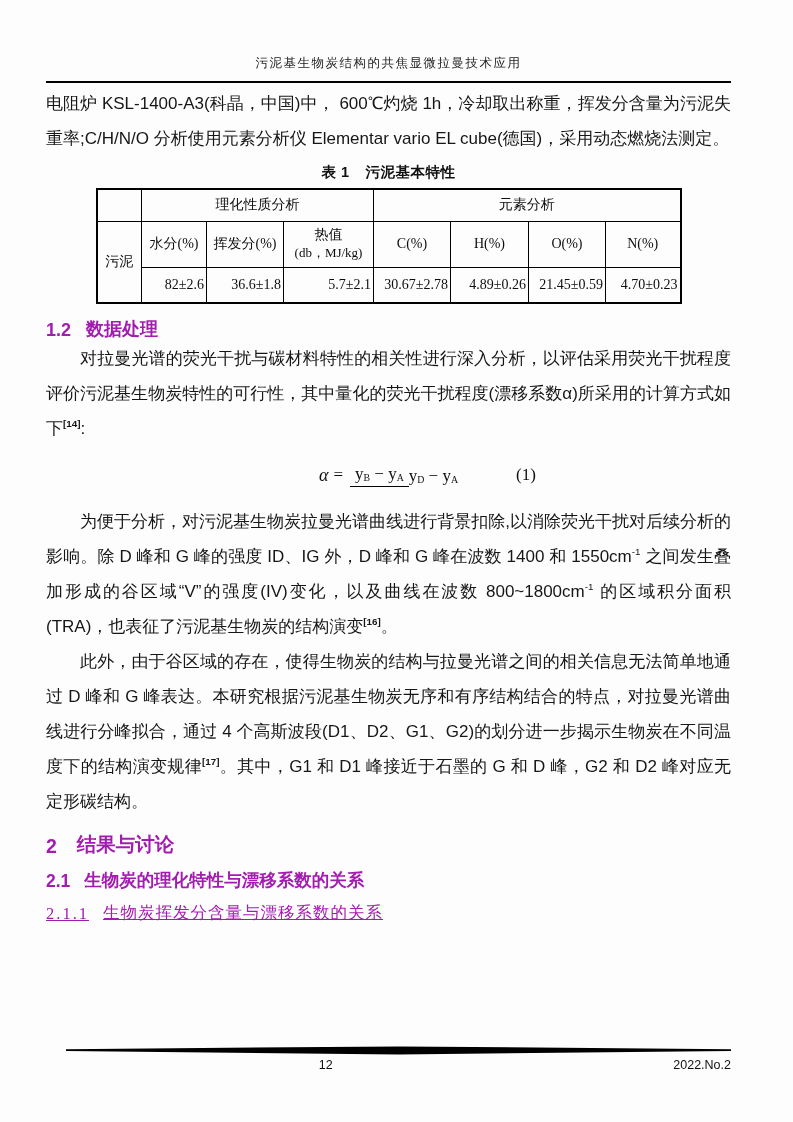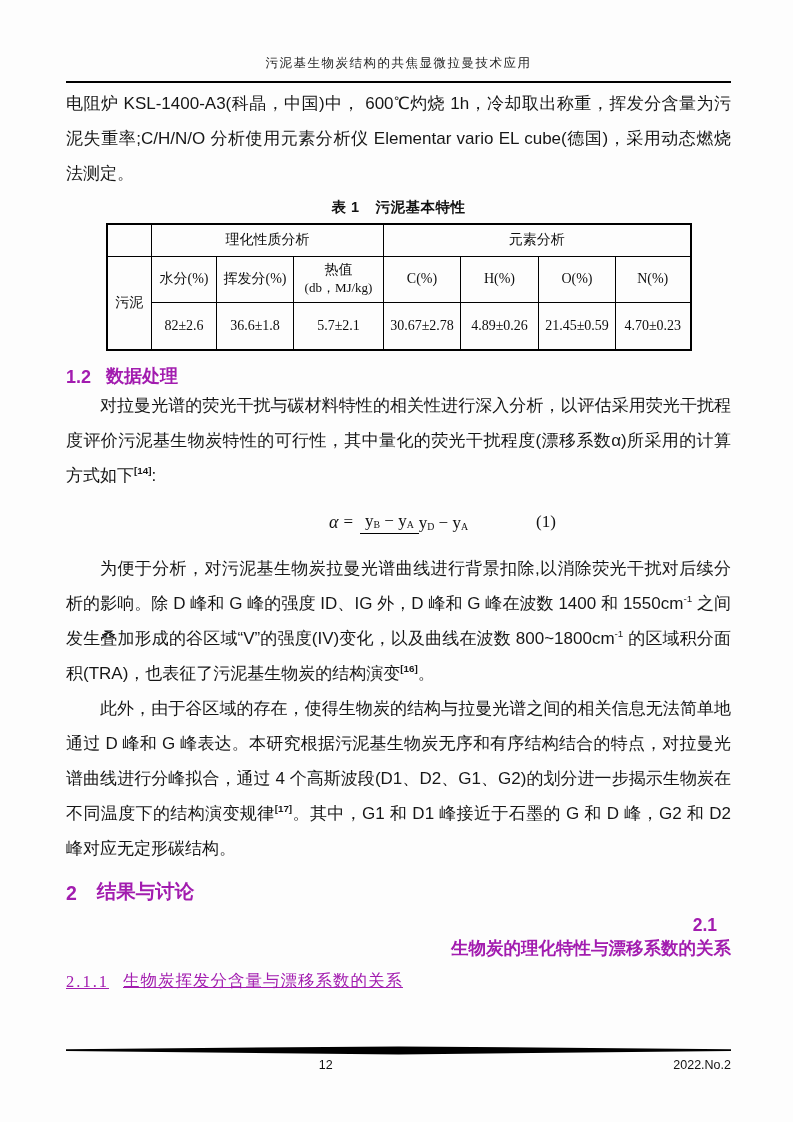--- a/index.html
+++ b/index.html
@@ -7,21 +7,21 @@
   .page {
     position: relative;
     width: 793px;
     height: 1122px;
     margin: 0 auto;
     background: #fdfdfd;
     color: #111;
     overflow: hidden;
     font-family: "Liberation Sans", sans-serif;
   }
-  .content { padding: 0 62px 0 66px; }
+  .content { padding: 0 62px 0 46px; }
 
   
   .running-header { padding-top: 55px; }
   .header-title {
     text-align: center;
     font-size: 12.5px;
     letter-spacing: 1.5px;
     color: #222;
   }
   .header-rule {
@@ -62,36 +62,36 @@
     table-layout: fixed;
   }
   table.data-table td {
     border: 1.5px solid #000;
     text-align: center;
     vertical-align: middle;
     padding: 0 2px;
   }
   tr.t-row1 td { height: 32px; font-size: 14px; }
   tr.t-row2 td { height: 46px; }
-  tr.t-row3 td { height: 48px; }
+  tr.t-row3 td { height: 36px; text-align: right; }
   .hdr-sub { font-size: 13px; }
 
   
   .sec-heading {
     font-weight: bold;
     color: #a21caf;
     display: flex;
     align-items: flex-end;
   }
   .sec-num { flex: 0 0 auto; }
   .h-12 { margin-top: 13px; font-size: 18px; }
   .h-12 .sec-num { margin-right: 15px; }
   .h-2 { margin-top: 12px; font-size: 19.5px; }
   .h-2 .sec-num { margin-right: 20px; }
-  .h-21 { margin-top: 10px; font-size: 17.5px; flex-direction: column; }
+  .h-21 { margin-top: 10px; font-size: 17.5px; }
   .h-21 .sec-num { margin-right: 14px; }
   .h-211 {
     margin-top: 10px;
     font-size: 16.5px;
     font-weight: normal;
     letter-spacing: 1px;
     font-family: "Liberation Serif", serif;
     text-decoration: underline;
   }
   .h-211 .sec-num { margin-right: 14px; letter-spacing: 2px; }

